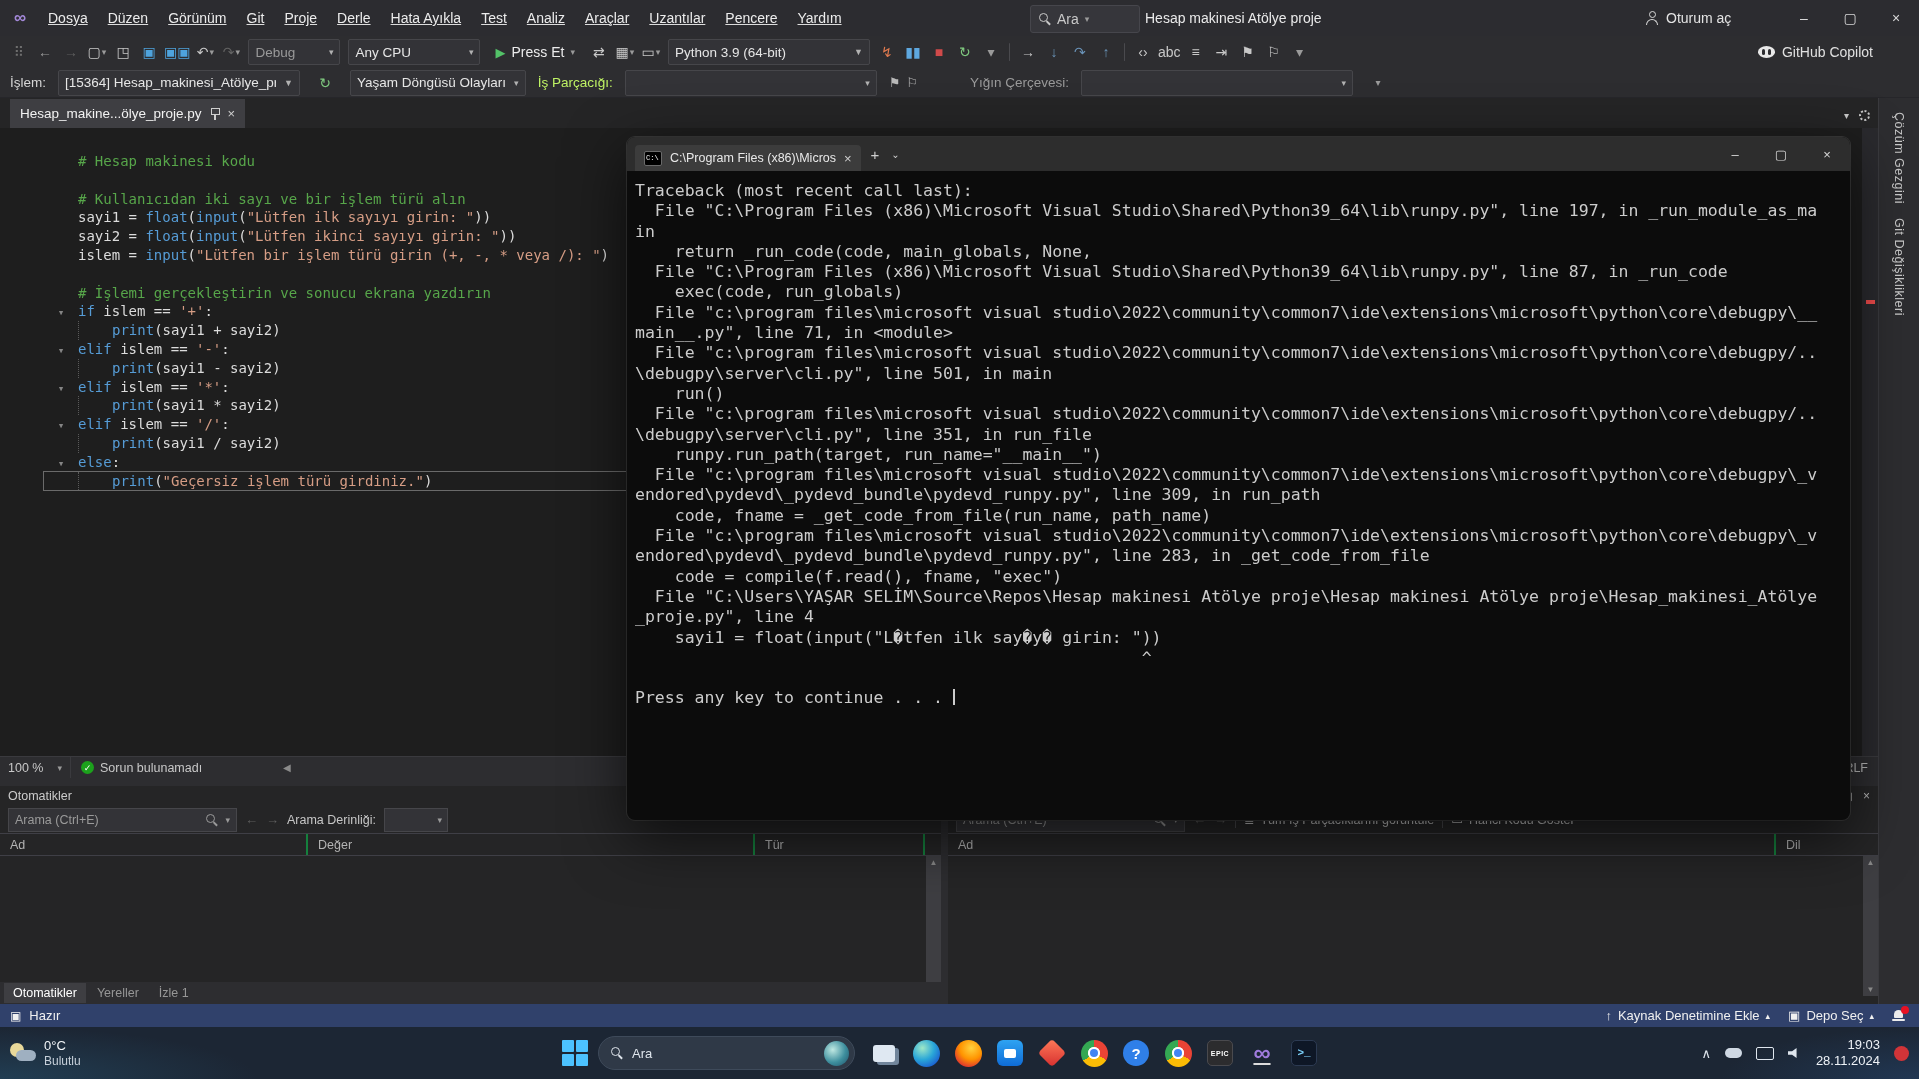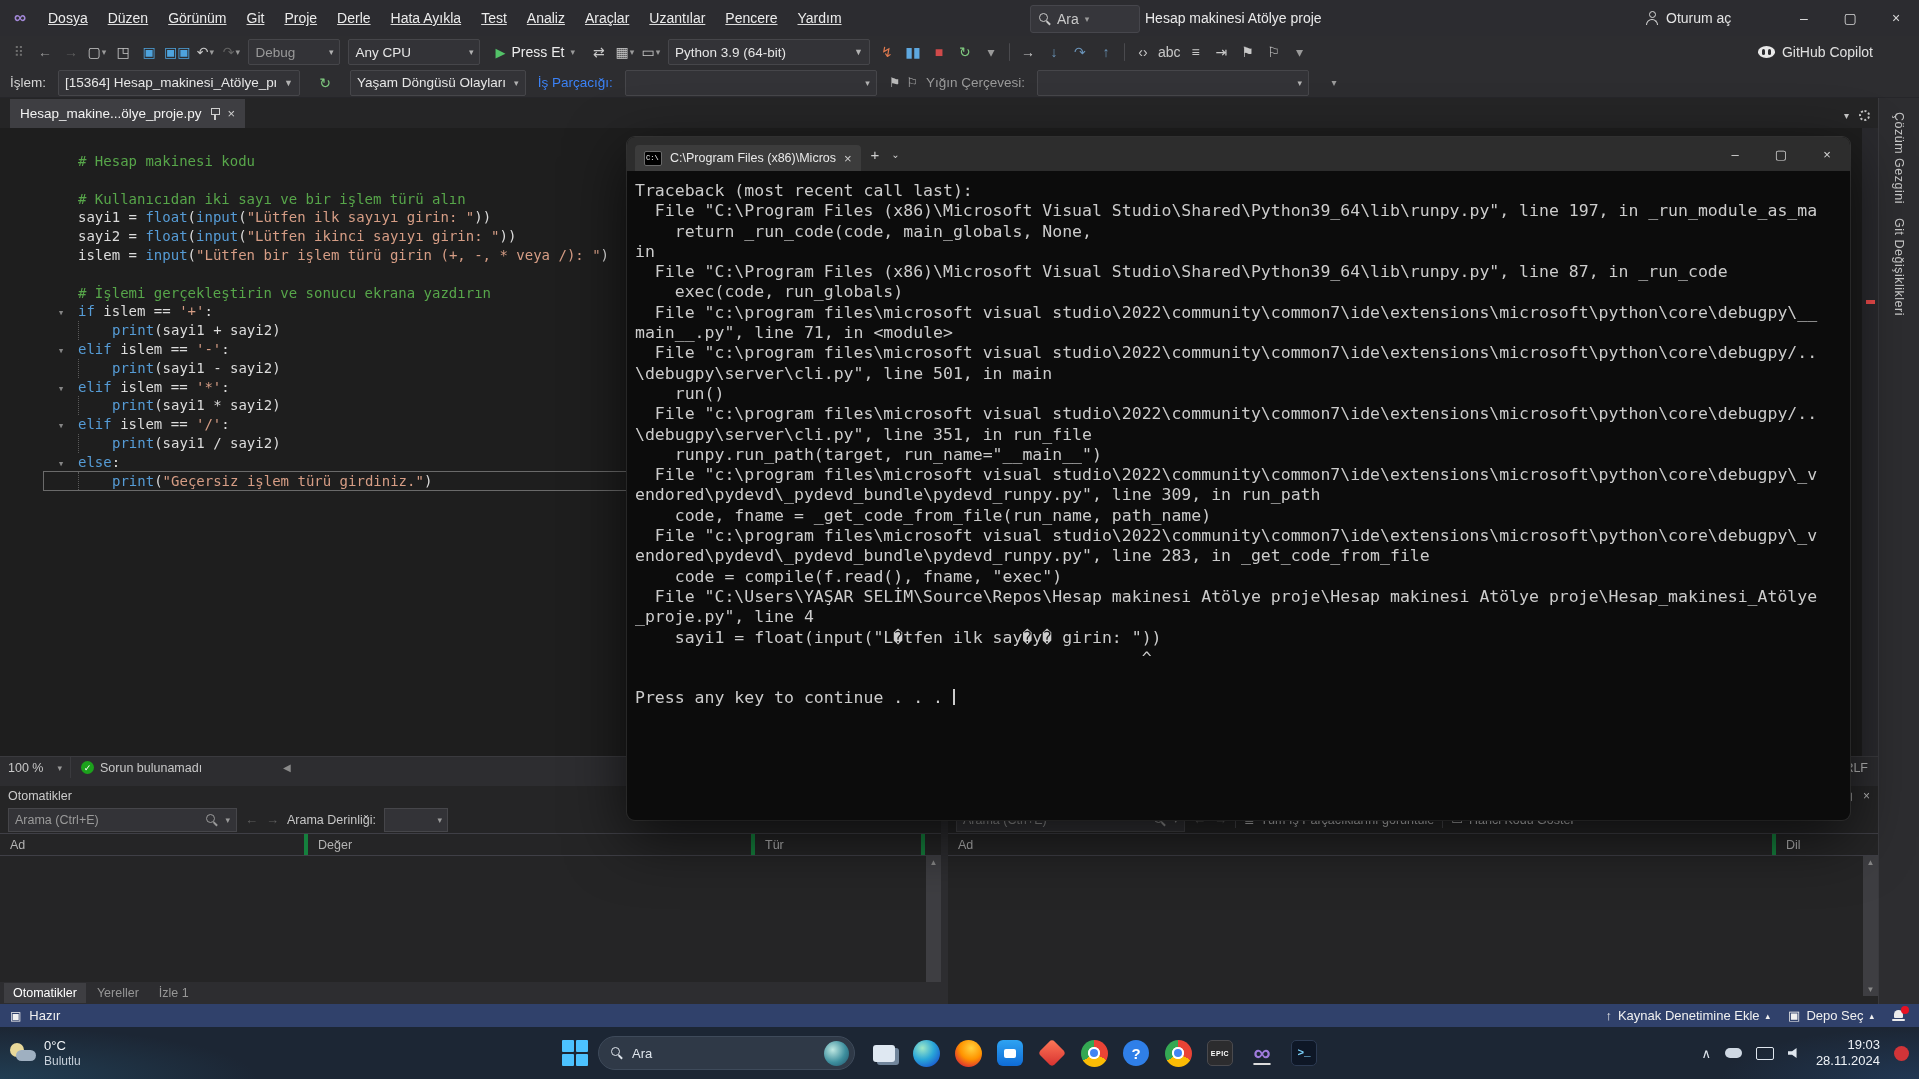--- a/index.html
+++ b/index.html
@@ -74,21 +74,21 @@
   .panel-title{height:20px;display:flex;align-items:center;padding:0 8px;color:#cccccc;font-size:12.5px;background:#252526;}
   .panel-title .pt-btns{margin-left:auto;display:flex;gap:10px;color:#bdbdbd;font-size:12px;}
   .panel-toolbar{height:28px;display:flex;align-items:center;padding:0 8px;gap:8px;border-bottom:1px solid #3f3f46;box-sizing:border-box;}
   .search-combo{height:22px;background:#333337;border:1px solid #46464a;display:flex;align-items:center;gap:7px;padding:0 6px;color:#9a9a9a;font-size:12.5px;}
   .nav-arrows{display:flex;gap:8px;color:#5f5f5f;font-size:13px;}
   .pt-label{color:#c6c6c6;font-size:12.5px;white-space:nowrap;}
   .mini-combo{width:52px;height:22px;background:#333337;border:1px solid #46464a;display:flex;align-items:center;justify-content:flex-end;padding:0 5px;}
   .pt-btn{display:flex;align-items:center;gap:6px;color:#c6c6c6;font-size:12.5px;white-space:nowrap;}
   .pt-sep{width:1px;height:16px;background:#4a4a4e;}
   .col-header{height:22px;display:flex;border-bottom:1px solid #3f3f46;box-sizing:border-box;color:#b4b4b4;font-size:12.5px;}
-  .col-cell{display:flex;align-items:center;padding:0 10px;border-right:4px solid #15803d;box-sizing:border-box;height:100%;}
+  .col-cell{display:flex;align-items:center;padding:0 10px;border-right:2px solid #15803d;box-sizing:border-box;height:100%;}
   .panel-body{height:118px;background:#252526;position:relative;}
   .vscroll{position:absolute;right:0;top:0;width:15px;height:140px;background:#3e3e42;color:#888;font-size:8px;display:flex;flex-direction:column;justify-content:space-between;align-items:center;padding:2px 0;box-sizing:border-box;}
   .panel-tabs{height:22px;display:flex;align-items:center;background:#2d2d30;padding-left:4px;gap:2px;position:absolute;bottom:0;left:0;right:0;}
   .ptab{padding:3px 9px;color:#969696;font-size:12.5px;white-space:nowrap;}
   .ptab.active{background:#3e3e42;color:#ffffff;}
 
   
   .statusbar{left:0;top:1004px;width:100%;height:23px;background:#30416b;display:flex;align-items:center;color:#f0f0f0;font-size:13px;z-index:6;}
   .sb-left{display:flex;align-items:center;gap:8px;padding-left:10px;}
   .sb-right{margin-left:auto;display:flex;align-items:center;gap:18px;padding-right:14px;}
@@ -366,30 +366,30 @@
       <span style="overflow:hidden;white-space:nowrap;">[15364] Hesap_makinesi_Atölye_pr</span>
         <span class="cbx">▼</span>
     </div>
     <span class="tbi">
         <span class="glyph" style="color:#7fc97f;">↻</span>
       </span>
     <div class="combo">
       <span>Yaşam Döngüsü Olayları</span>
         <span class="cbx">▾</span>
     </div>
-    <span class="tb2-label" style="color:#3b82f6;">İş Parçacığı:</span>
+    <span class="tb2-label" style="color:#bef264;">İş Parçacığı:</span>
     <div class="combo" style="width:238px;">
       <span></span>
         <span class="cbx">▾</span>
     </div>
     <div class="flagicons">
       <span>⚑</span>
       <span>⚐</span>
     </div>
-    <span class="tb2-label" style="color:#9a9a9a;">Yığın Çerçevesi:</span>
+    <span class="tb2-label" style="color:#9a9a9a;margin-left:44px;">Yığın Çerçevesi:</span>
     <div class="combo" style="width:258px;">
       <span></span>
         <span class="cbx">▾</span>
     </div>
     <span class="tbi">
         <span class="glyph" style="color:#9a9a9a;font-size:10px;">▾</span>
       </span>
   </div>
 
   <div class="abs tabstrip">
@@ -571,22 +571,22 @@
       <span class="con-dd">⌄</span>
       <div class="con-caption">
         <span class="con-cap-btn">–</span>
         <span class="con-cap-btn">▢</span>
         <span class="con-cap-btn">×</span>
       </div>
     </div>
     <div class="con-body">
         <div class="con-line">Traceback (most recent call last):</div>
         <div class="con-line">  File "C:\Program Files (x86)\Microsoft Visual Studio\Shared\Python39_64\lib\runpy.py", line 197, in _run_module_as_ma</div>
+        <div class="con-line">in</div>
         <div class="con-line">    return _run_code(code, main_globals, None,</div>
-        <div class="con-line">in</div>
         <div class="con-line">  File "C:\Program Files (x86)\Microsoft Visual Studio\Shared\Python39_64\lib\runpy.py", line 87, in _run_code</div>
         <div class="con-line">    exec(code, run_globals)</div>
         <div class="con-line">  File "c:\program files\microsoft visual studio\2022\community\common7\ide\extensions\microsoft\python\core\debugpy\__</div>
         <div class="con-line">main__.py", line 71, in &lt;module&gt;</div>
         <div class="con-line">  File "c:\program files\microsoft visual studio\2022\community\common7\ide\extensions\microsoft\python\core\debugpy/..</div>
         <div class="con-line">\debugpy\server\cli.py", line 501, in main</div>
         <div class="con-line">    run()</div>
         <div class="con-line">  File "c:\program files\microsoft visual studio\2022\community\common7\ide\extensions\microsoft\python\core\debugpy/..</div>
         <div class="con-line">\debugpy\server\cli.py", line 351, in run_file</div>
         <div class="con-line">    runpy.run_path(target, run_name="__main__")</div>

